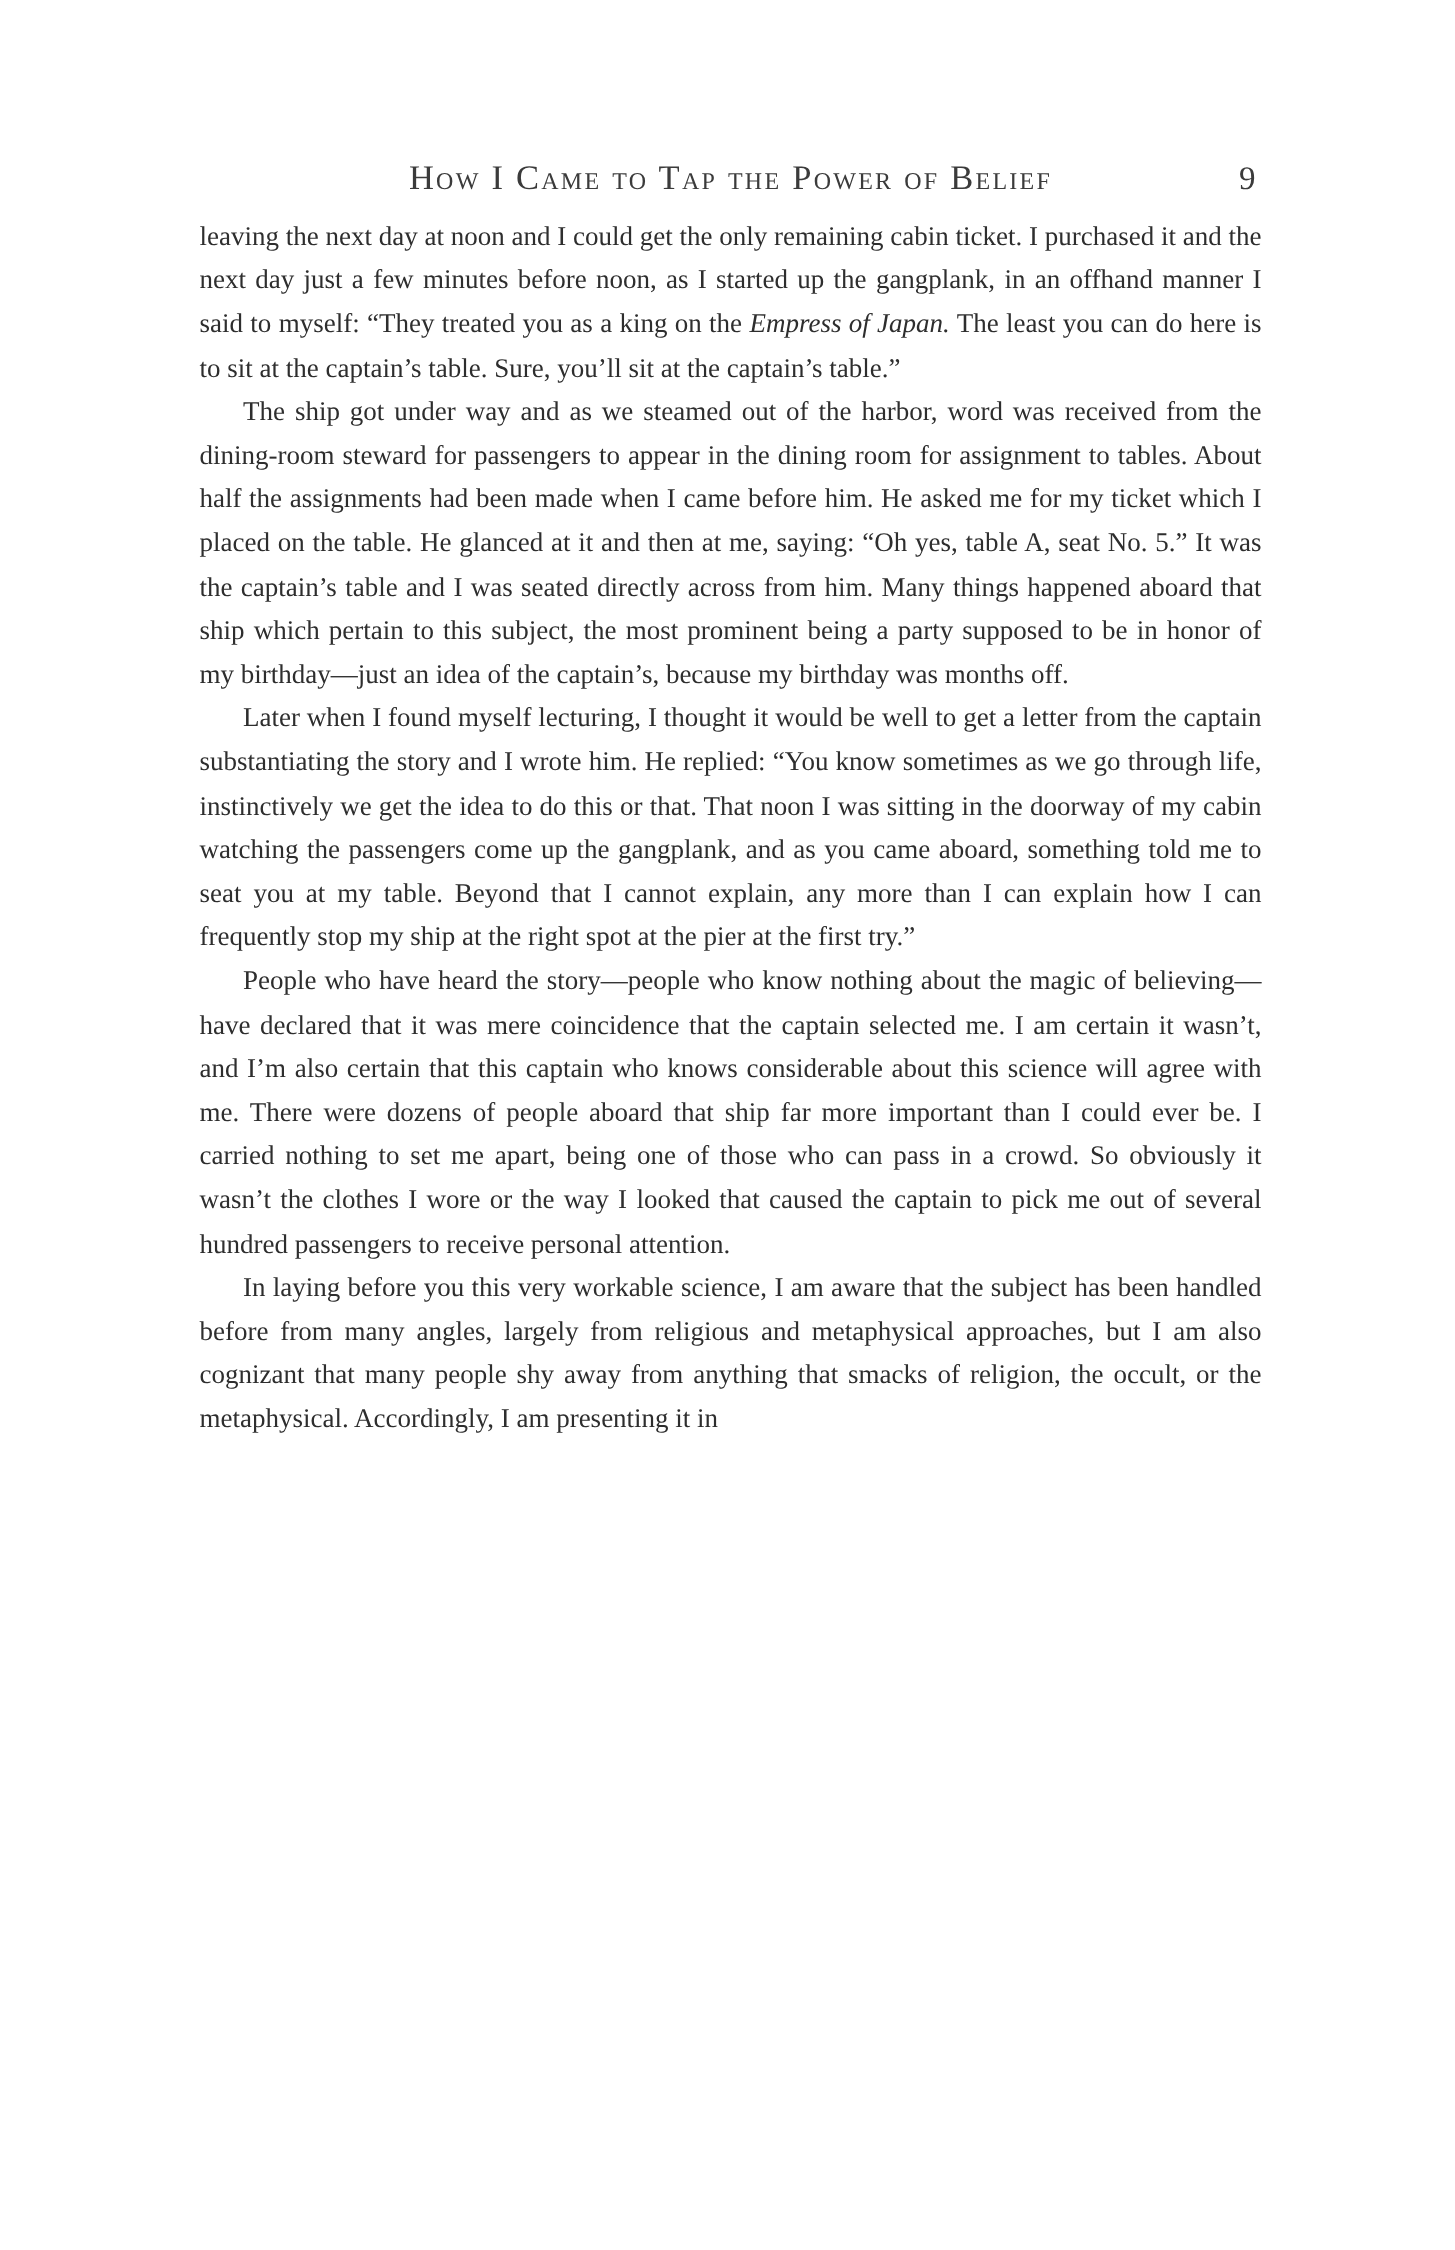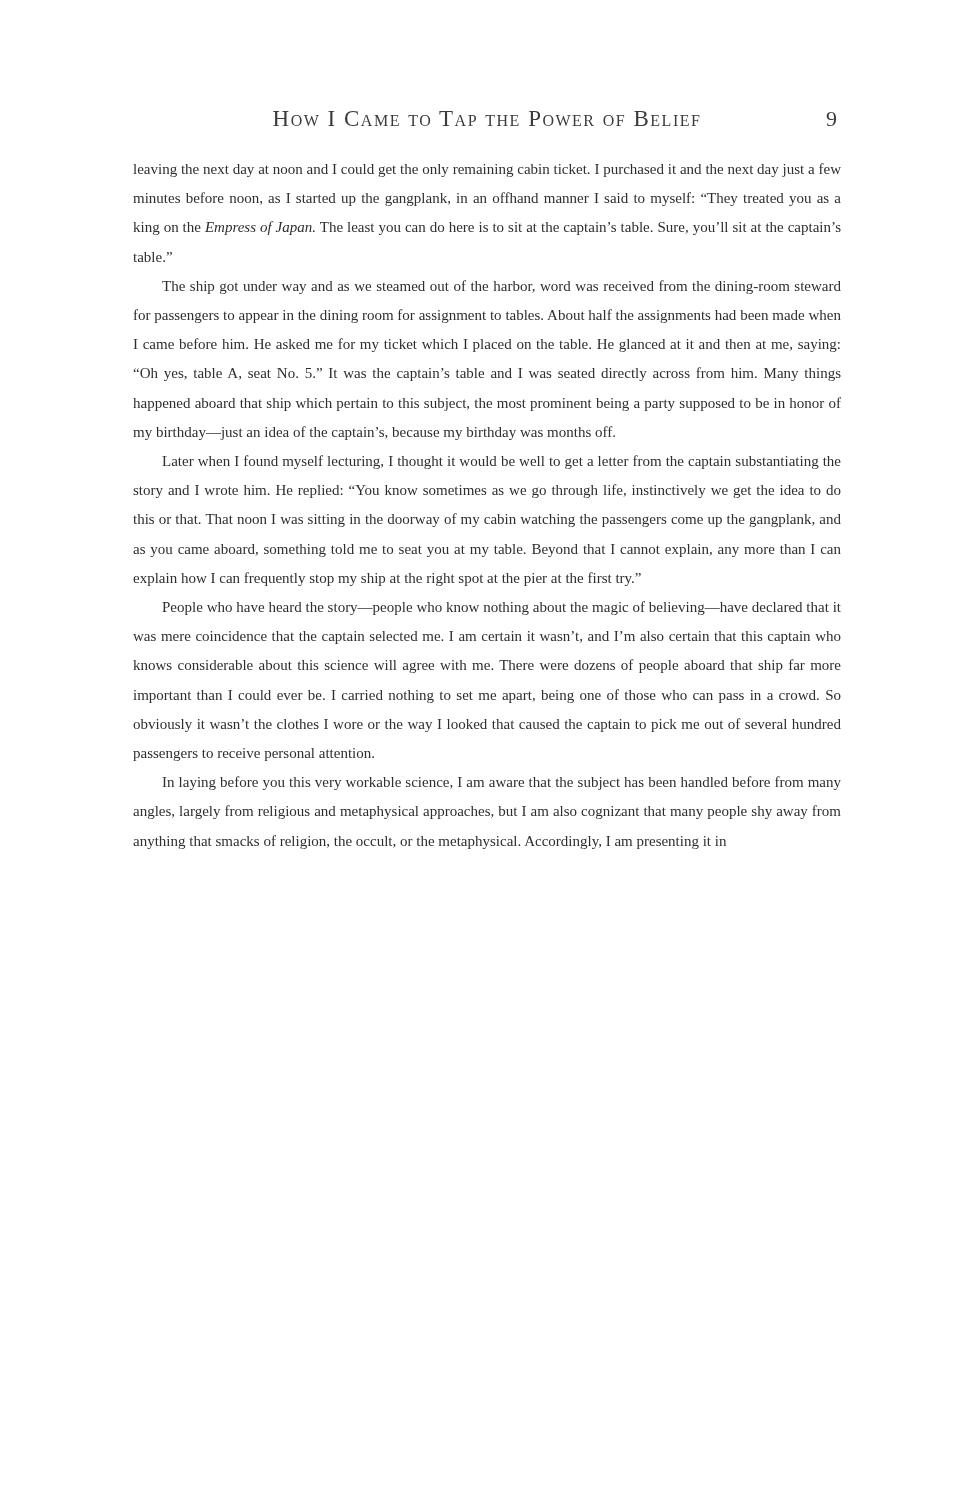--- a/index.html
+++ b/index.html
@@ -19,42 +19,42 @@
   .content {
     position: absolute;
     left: 133px;
     top: 104px;
     width: 708px;
   }
   .header-row {
     position: relative;
     width: 100%;
     height: 30px;
-    margin-bottom: 21px;
+    margin-bottom: 9px;
   }
   .chapter-title {
     display: block;
     text-align: center;
     font-variant: small-caps;
     font-size: 23px;
     line-height: 30px;
     letter-spacing: 1.5px;
     color: #3b3b3b;
   }
   .page-number {
     position: absolute;
     right: 4px;
     top: 0;
     font-size: 22px;
     line-height: 30px;
     color: #3b3b3b;
   }
   .body-text p {
     margin: 0;
-    font-size: 15px;
+    font-size: 18px;
     line-height: 29.2px;
     text-align: justify;
     color: #2e2e2e;
   }
   .body-text p.indent {
     text-indent: 29px;
   }
   .italic {
     font-style: italic;
   }

